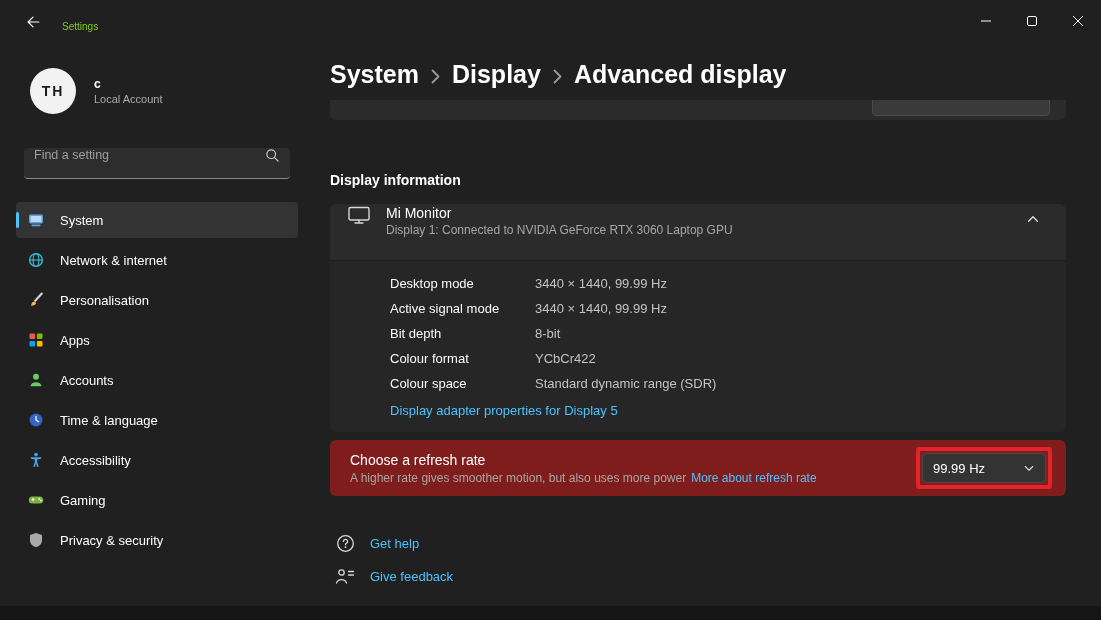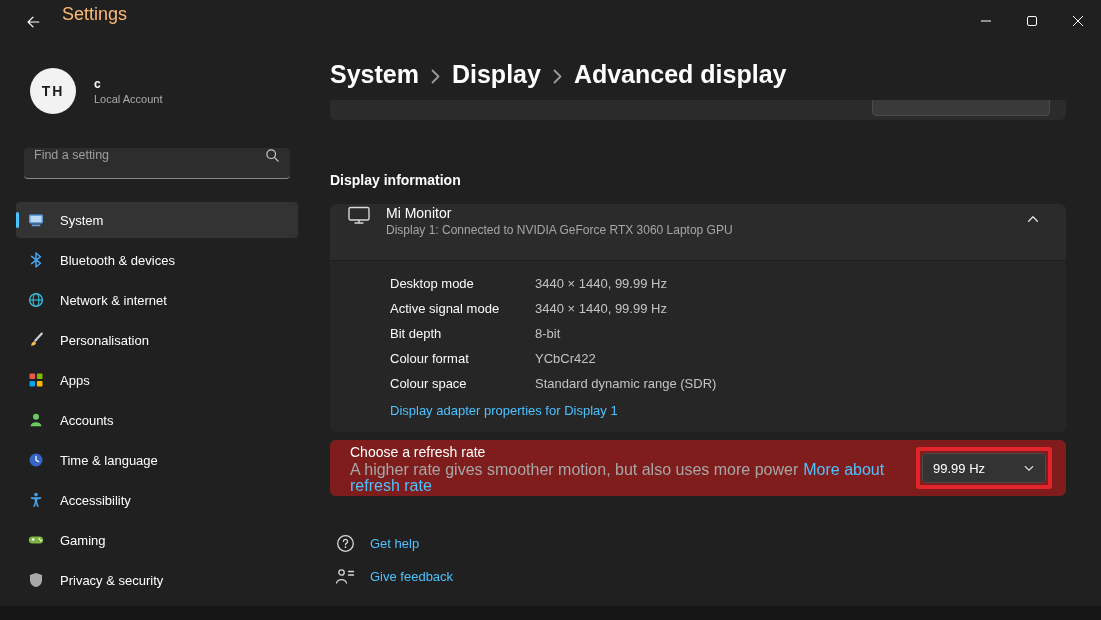--- a/index.html
+++ b/index.html
@@ -7,21 +7,21 @@
   .window {
     position:relative; width:1101px; height:620px; background:#202020;
     color:#fff; overflow:hidden; font-family:"Liberation Sans", sans-serif;
   }
   svg { display:block; }
 
   
   .titlebar { position:absolute; top:0; left:0; right:0; height:44px; }
   .back-btn { position:absolute; left:16px; top:9px; width:34px; height:26px;
     display:flex; align-items:center; justify-content:center; border-radius:4px; cursor:pointer; }
-  .app-title { position:absolute; left:62px; top:4px; font-size:18px; color:#fdba74; }
+  .app-title { position:absolute; left:62px; top:21px; font-size:10px; color:#84cc16; }
   .win-controls { position:absolute; right:0; top:0; display:flex; }
   .win-btn { width:46px; height:42px; display:flex; align-items:center; justify-content:center; cursor:pointer; }
 
   
   .sidebar { position:absolute; top:44px; left:0; width:316px; bottom:14px; }
   .user-block { position:absolute; top:24px; left:30px; display:flex; align-items:center; }
   .avatar { width:46px; height:46px; border-radius:50%; background:#f2f2f2; color:#1b1b1b;
     display:flex; align-items:center; justify-content:center; font-weight:bold; font-size:14px; letter-spacing:2px; }
   .user-text { margin-left:18px; }
   .user-name { font-size:12px; font-weight:bold; line-height:15px; }
@@ -66,21 +66,21 @@
 
   .monitor-details { background:#262626; border-radius:0 0 6px 6px; padding:10px 18px 14px 60px; }
   .detail-row { display:flex; align-items:center; height:25px; font-size:13px; }
   .detail-label { width:145px; color:#fafafa; }
   .detail-value { color:#c3c3c3; }
   .adapter-link { margin-top:7px; font-size:13px; color:#4cc2ff; cursor:pointer; width:fit-content; }
 
   .refresh-card { position:absolute; left:14px; top:396px; width:736px; height:56px;
     background:#7f1d1d; border-radius:6px; display:flex; align-items:center; padding:0 14px 0 20px; }
   .refresh-title { font-size:14px; line-height:19px; }
-  .refresh-desc { font-size:16px; color:#a6a6a6; line-height:16px; }
+  .refresh-desc { font-size:12px; color:#a6a6a6; line-height:16px; }
   .refresh-link { color:#4cc2ff; cursor:pointer; margin-left:5px; }
   .highlight-box { margin-left:auto; border:4px solid #e3242b; border-radius:3px; padding:2px; }
   .dropdown { width:124px; height:30px; background:#333333; border:1px solid #4a4a4a;
     border-radius:4px; display:flex; align-items:center; padding:0 10px; font-size:13px; cursor:pointer; }
   .dropdown-chevron { margin-left:auto; }
 
   .footer-row { position:absolute; left:18px; display:flex; align-items:center;text-align:center; }
   .footer-row.help { top:490px; }
   .footer-row.feedback { top:523px; }
   .footer-icon { width:22px; margin-right:14px; display:flex; justify-content:center; }
@@ -149,28 +149,20 @@
     <div class="nav">
       <div class="nav-item selected">
         <span class="nav-icon">
           <svg width="16" height="16" viewBox="0 0 16 16">
               <rect x="1" y="2.5" width="14" height="9" rx="1.4" fill="#5f9fe0"></rect>
               <rect x="2.6" y="4" width="10.8" height="6" rx="0.5" fill="#bcd9f5"></rect>
               <rect x="3.5" y="12.6" width="9" height="1.6" rx="0.8" fill="#5f9fe0"></rect>
             </svg>
         </span>
         <span class="nav-label">System</span>
-      </div>
-      <div class="nav-item">
-        <span class="nav-icon">
-          <svg width="16" height="16" viewBox="0 0 16 16">
-              <path d="M8 1 L12.4 4.8 L3.6 11.6 M3.6 4.4 L12.4 11.2 L8 15 L8 1" stroke="#47a0e8" stroke-width="1.5" fill="none" stroke-linecap="round" stroke-linejoin="round"></path>
-            </svg>
-        </span>
-        <span class="nav-label">Bluetooth &amp; devices</span>
       </div>
       <div class="nav-item">
         <span class="nav-icon">
           <svg width="16" height="16" viewBox="0 0 16 16">
               <circle cx="8" cy="8" r="6.4" stroke="#35c1dc" fill="none" stroke-width="1.3"></circle>
               <ellipse cx="8" cy="8" rx="2.9" ry="6.4" stroke="#35c1dc" fill="none" stroke-width="1.1"></ellipse>
               <line x1="1.6" y1="8" x2="14.4" y2="8" stroke="#35c1dc" stroke-width="1.1"></line>
             </svg>
         </span>
         <span class="nav-label">Network &amp; internet</span>
@@ -304,21 +296,21 @@
           <span class="detail-value">8-bit</span>
         </div>
         <div class="detail-row">
           <span class="detail-label">Colour format</span>
           <span class="detail-value">YCbCr422</span>
         </div>
         <div class="detail-row">
           <span class="detail-label">Colour space</span>
           <span class="detail-value">Standard dynamic range (SDR)</span>
         </div>
-        <div class="adapter-link">Display adapter properties for Display 1</div>
+        <div class="adapter-link">Display adapter properties for Display 5</div>
       </div>
     </div>
 
     <div class="refresh-card">
       <div>
         <div class="refresh-title">Choose a refresh rate</div>
         <div class="refresh-desc">
           <span>A higher rate gives smoother motion, but also uses more power</span><span class="refresh-link">More about refresh rate</span>
         </div>
       </div>

